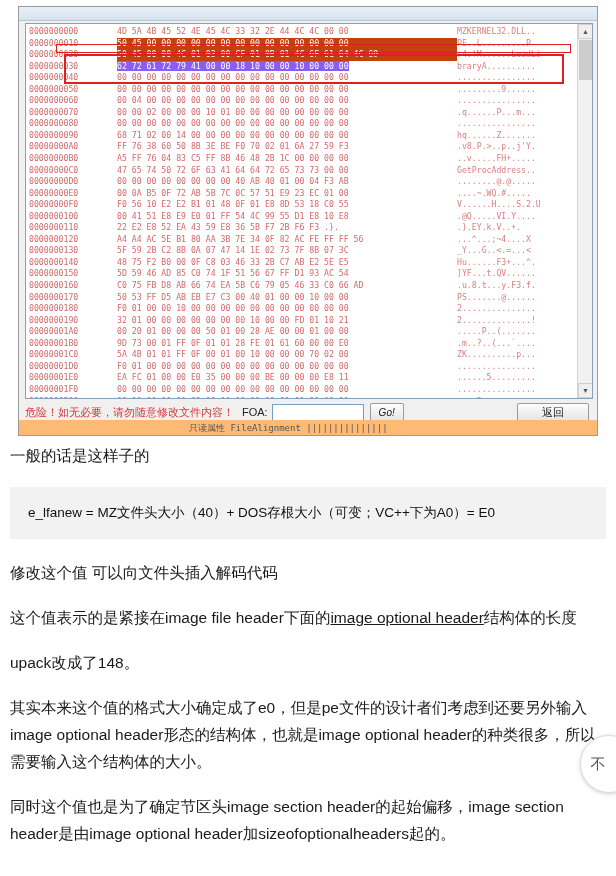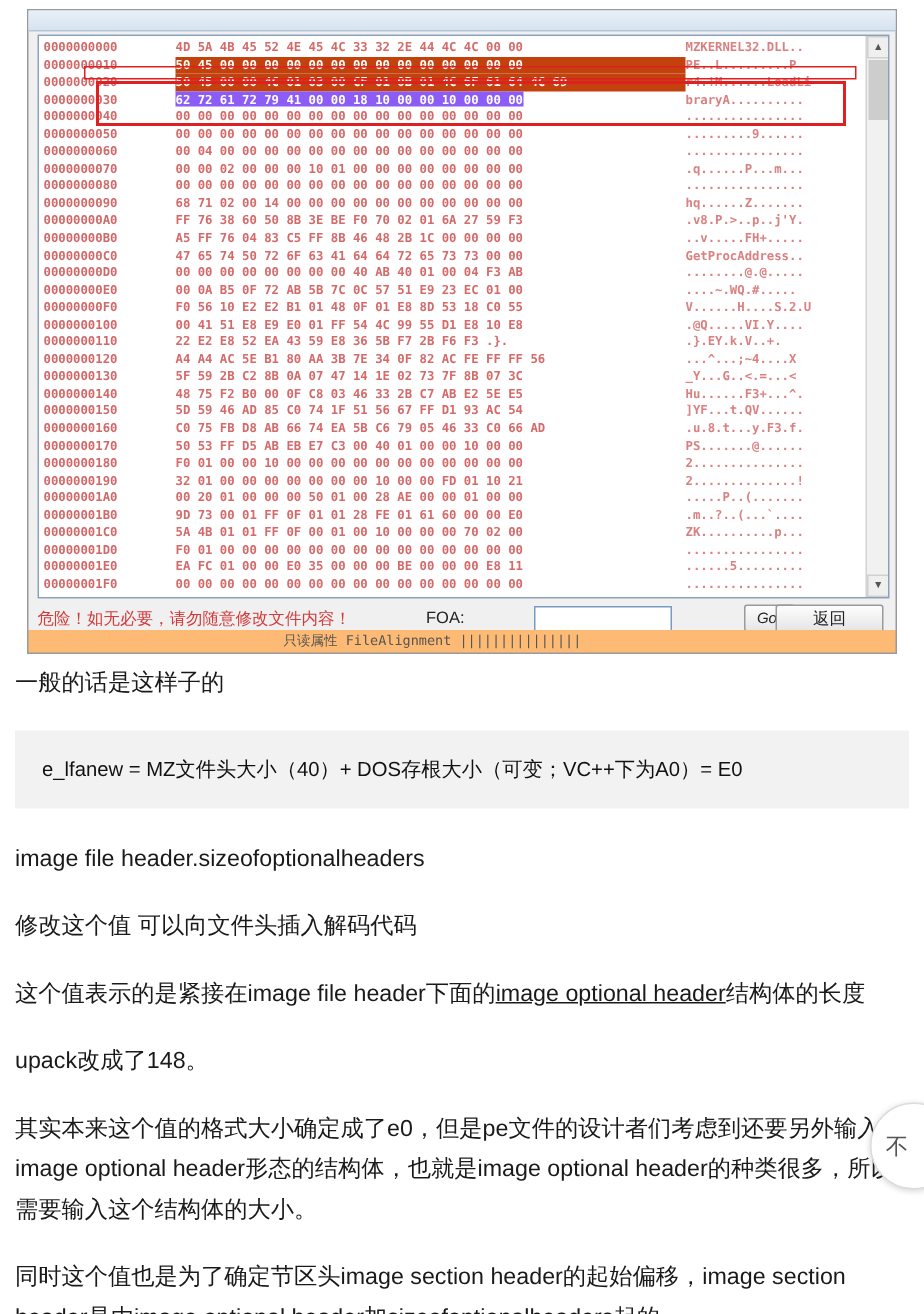--- a/index.html
+++ b/index.html
@@ -29,21 +29,20 @@
     background: linear-gradient(#e8f0f8, #d6e3f0);
     border-bottom: 1px solid #b5c6d8;
   }
   .hex-pane {
     position: absolute;
     left: 6px; top: 16px;
     width: 568px; height: 376px;
     background: #ffffff;
     border: 1px solid #8aa0b8;
     overflow: hidden;
-    font-weight: bold;
   }
   .hex-scroll {
     position: absolute;
     right: 0; top: 0;
     width: 15px; height: 100%;
     background: #f1f1f1;
     border-left: 1px solid #d4d4d4;
   }
   .hex-scroll .arrow {
     width: 15px; height: 15px;
@@ -86,21 +85,21 @@
     pointer-events: none;
   }
   #redbox-big  { left: 38px; top: 30px; width: 500px; height: 30px; }
   #redbox-row  { left: 30px; top: 20px; width: 515px; height: 9px; border-width: 1px; }
 
   
   .hex-footer {
     position: absolute;
     left: 6px; top: 394px;
     width: 568px; height: 22px;
-    display: flex; align-items: center; gap: 42px;
+    display: flex; align-items: center;
   }
   .warn-text {
     color: #d43a3a;
     font-size: 11px;
     margin-right: 8px;
   }
   .foa-label { font-size: 11px; color: #222; margin-right: 4px; text-align: center; }
   .foa-input {
     width: 92px; height: 17px;
     border: 1px solid #7a9cc0;
@@ -214,21 +213,20 @@
     </div>
   </div>
 
   <div class="bg-strip">只读属性 FileAlignment |||||||||||||||</div>
 
   <div class="article">
     <p class="para">一般的话是这样子的</p>
 
     <div class="code-card">e_lfanew = MZ文件头大小（40）+ DOS存根大小（可变；VC++下为A0）= E0</div>
 
-    <p class="para">image file header.sizeofoptionalheaders</p>
     <p class="para">修改这个值 可以向文件头插入解码代码</p>
 
     <p class="para">
       <span>这个值表示的是紧接在image file header下面的</span><span class="u">image optional header</span><span>结构体的长度</span>
     </p>
 
     <p class="para">upack改成了148。</p>
     <p class="para">其实本来这个值的格式大小确定成了e0，但是pe文件的设计者们考虑到还要另外输入image optional header形态的结构体，也就是image optional header的种类很多，所以需要输入这个结构体的大小。</p>
     <p class="para">同时这个值也是为了确定节区头image section header的起始偏移，image section header是由image optional header加sizeofoptionalheaders起的。</p>
   </div>

